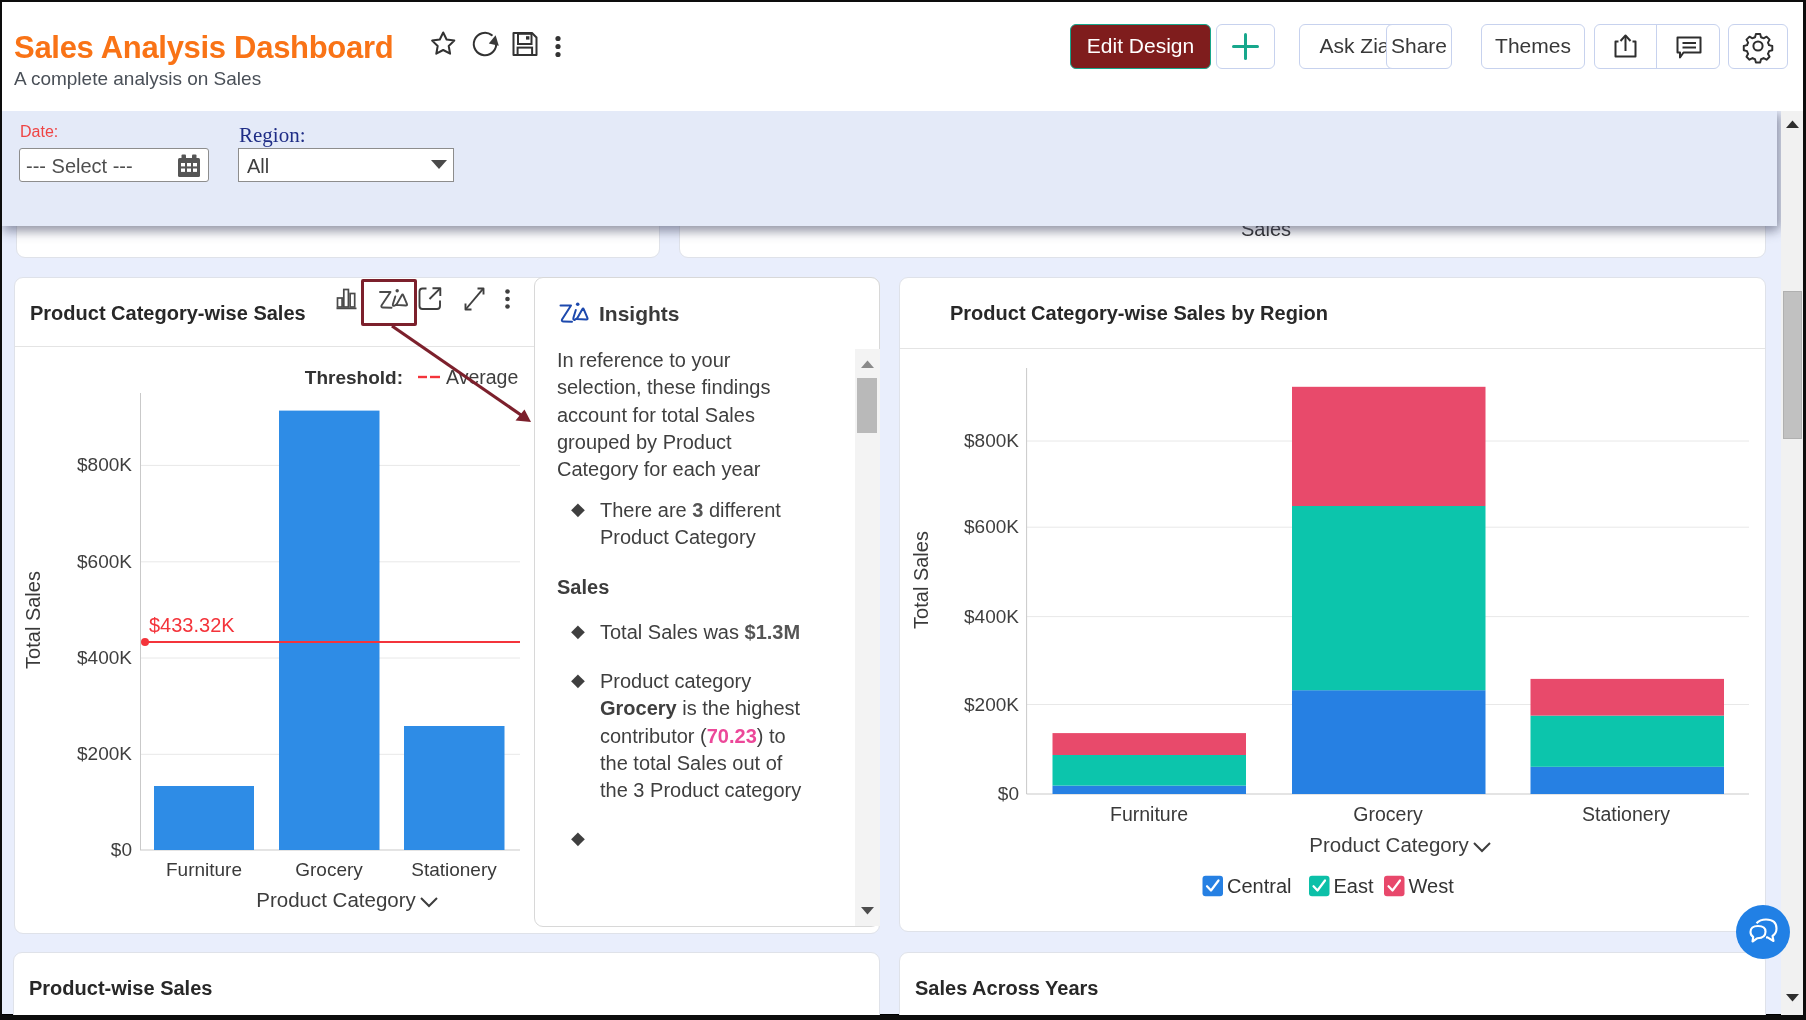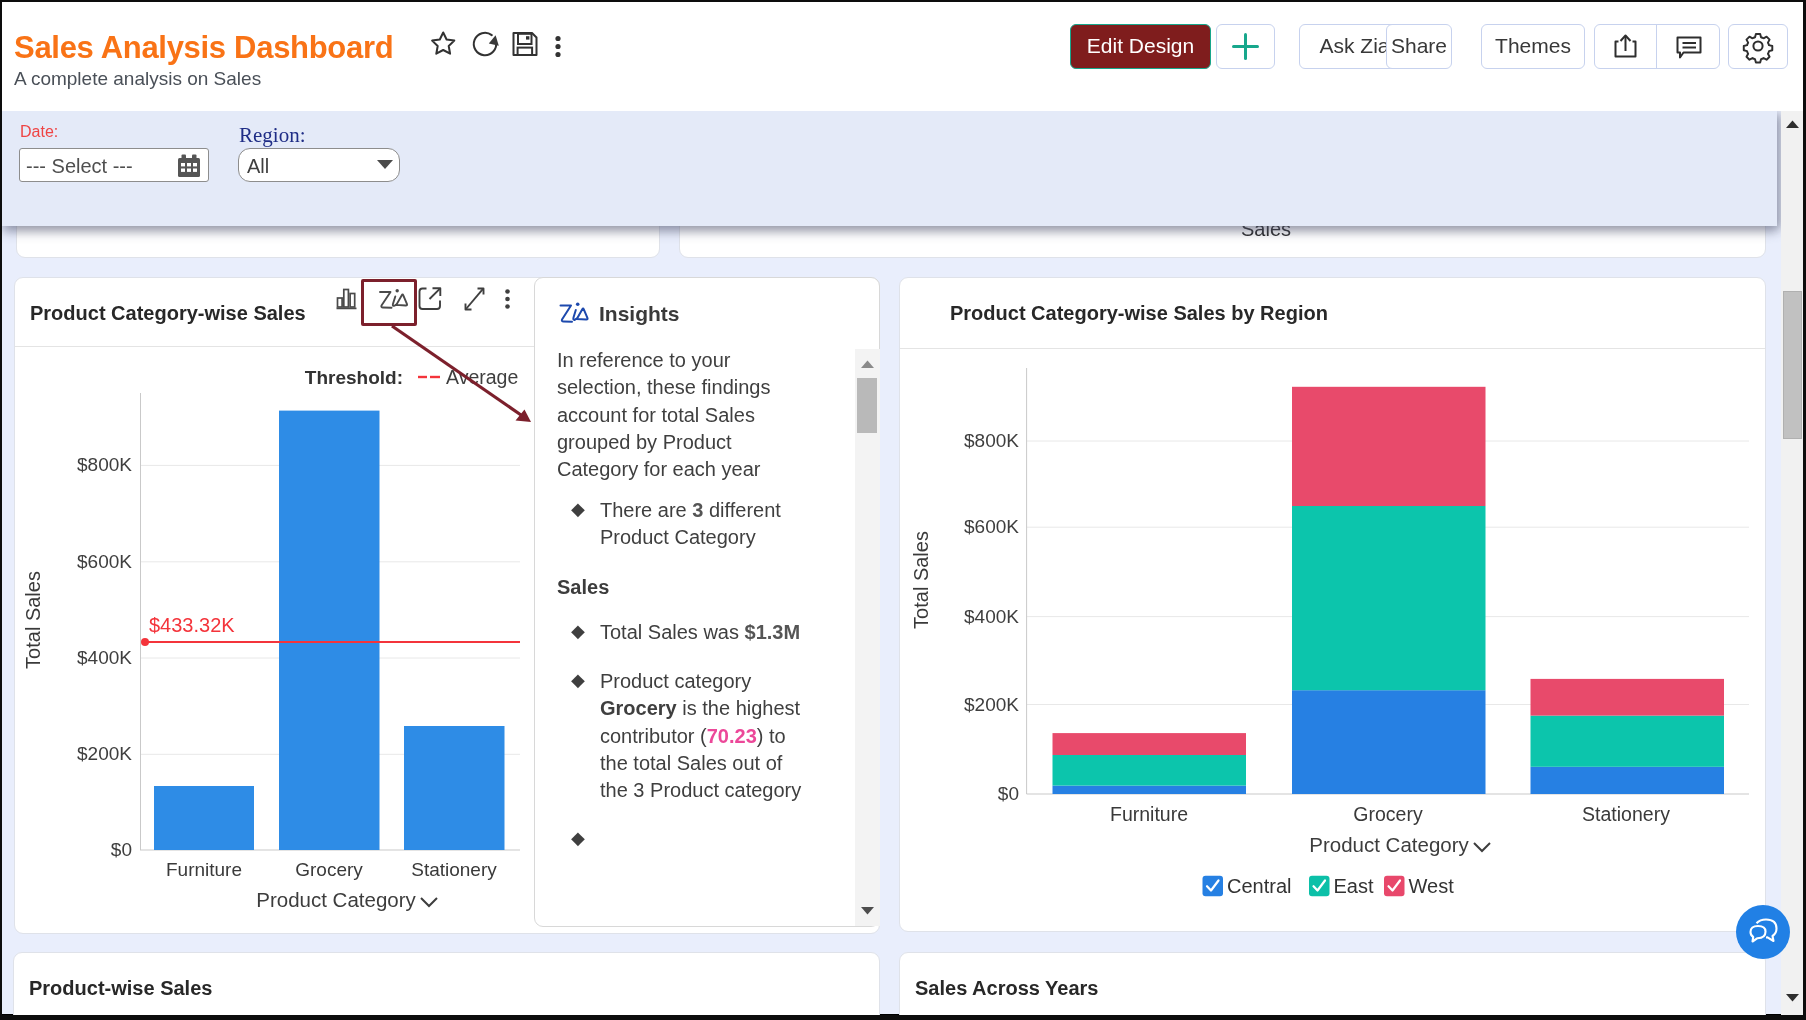--- a/index.html
+++ b/index.html
@@ -263,21 +263,21 @@
       <rect x="5" y="10" width="4" height="3.4"></rect>
         <rect x="11" y="10" width="4" height="3.4"></rect>
         <rect x="17" y="10" width="4" height="3.4"></rect>
       <rect x="5" y="15.5" width="4" height="3.4"></rect>
         <rect x="11" y="15.5" width="4" height="3.4"></rect>
         <rect x="17" y="15.5" width="4" height="3.4"></rect>
     </g>
   </svg>
 </div>
 <div class="abs" style="left:239px; top:123px; font-size:21px; color:#1f2d86; z-index:5;font-family:Liberation Serif, serif;">Region:</div>
-<div class="abs" style="left:238px; top:148px; width:162px; height:34px; background:#fff; border:1px solid #8d8d8d; border-radius:12px; z-index:5;">
+<div class="abs" style="left:238px; top:148px; width:216px; height:34px; background:#fff; border:1px solid #8d8d8d; border-radius:0; z-index:5;">
   <span style="position:absolute; left:8px; top:6px; font-size:20px; color:#3f3f3f;">All</span>
   <svg style="right:5px; top:9px; position:absolute;" width="18" height="14" viewBox="0 0 18 14">
     <polygon points="1,2 17,2 9,11" fill="#4a4a4a"></polygon>
   </svg>
 </div>
 
 <div id="vsb" class="abs"></div>
 <div class="abs" style="left:1783px; top:291px; width:19px; height:148px; background:#c1c1c1; border:1px solid #b0b0b0; z-index:7;"></div>
 <svg class="abs" style="left:1781px; top:111px; z-index:7;" width="23" height="903" viewBox="0 0 23 903">
   <polygon points="5,17 11.5,9.5 18,17" fill="#2e2e2e"></polygon>

